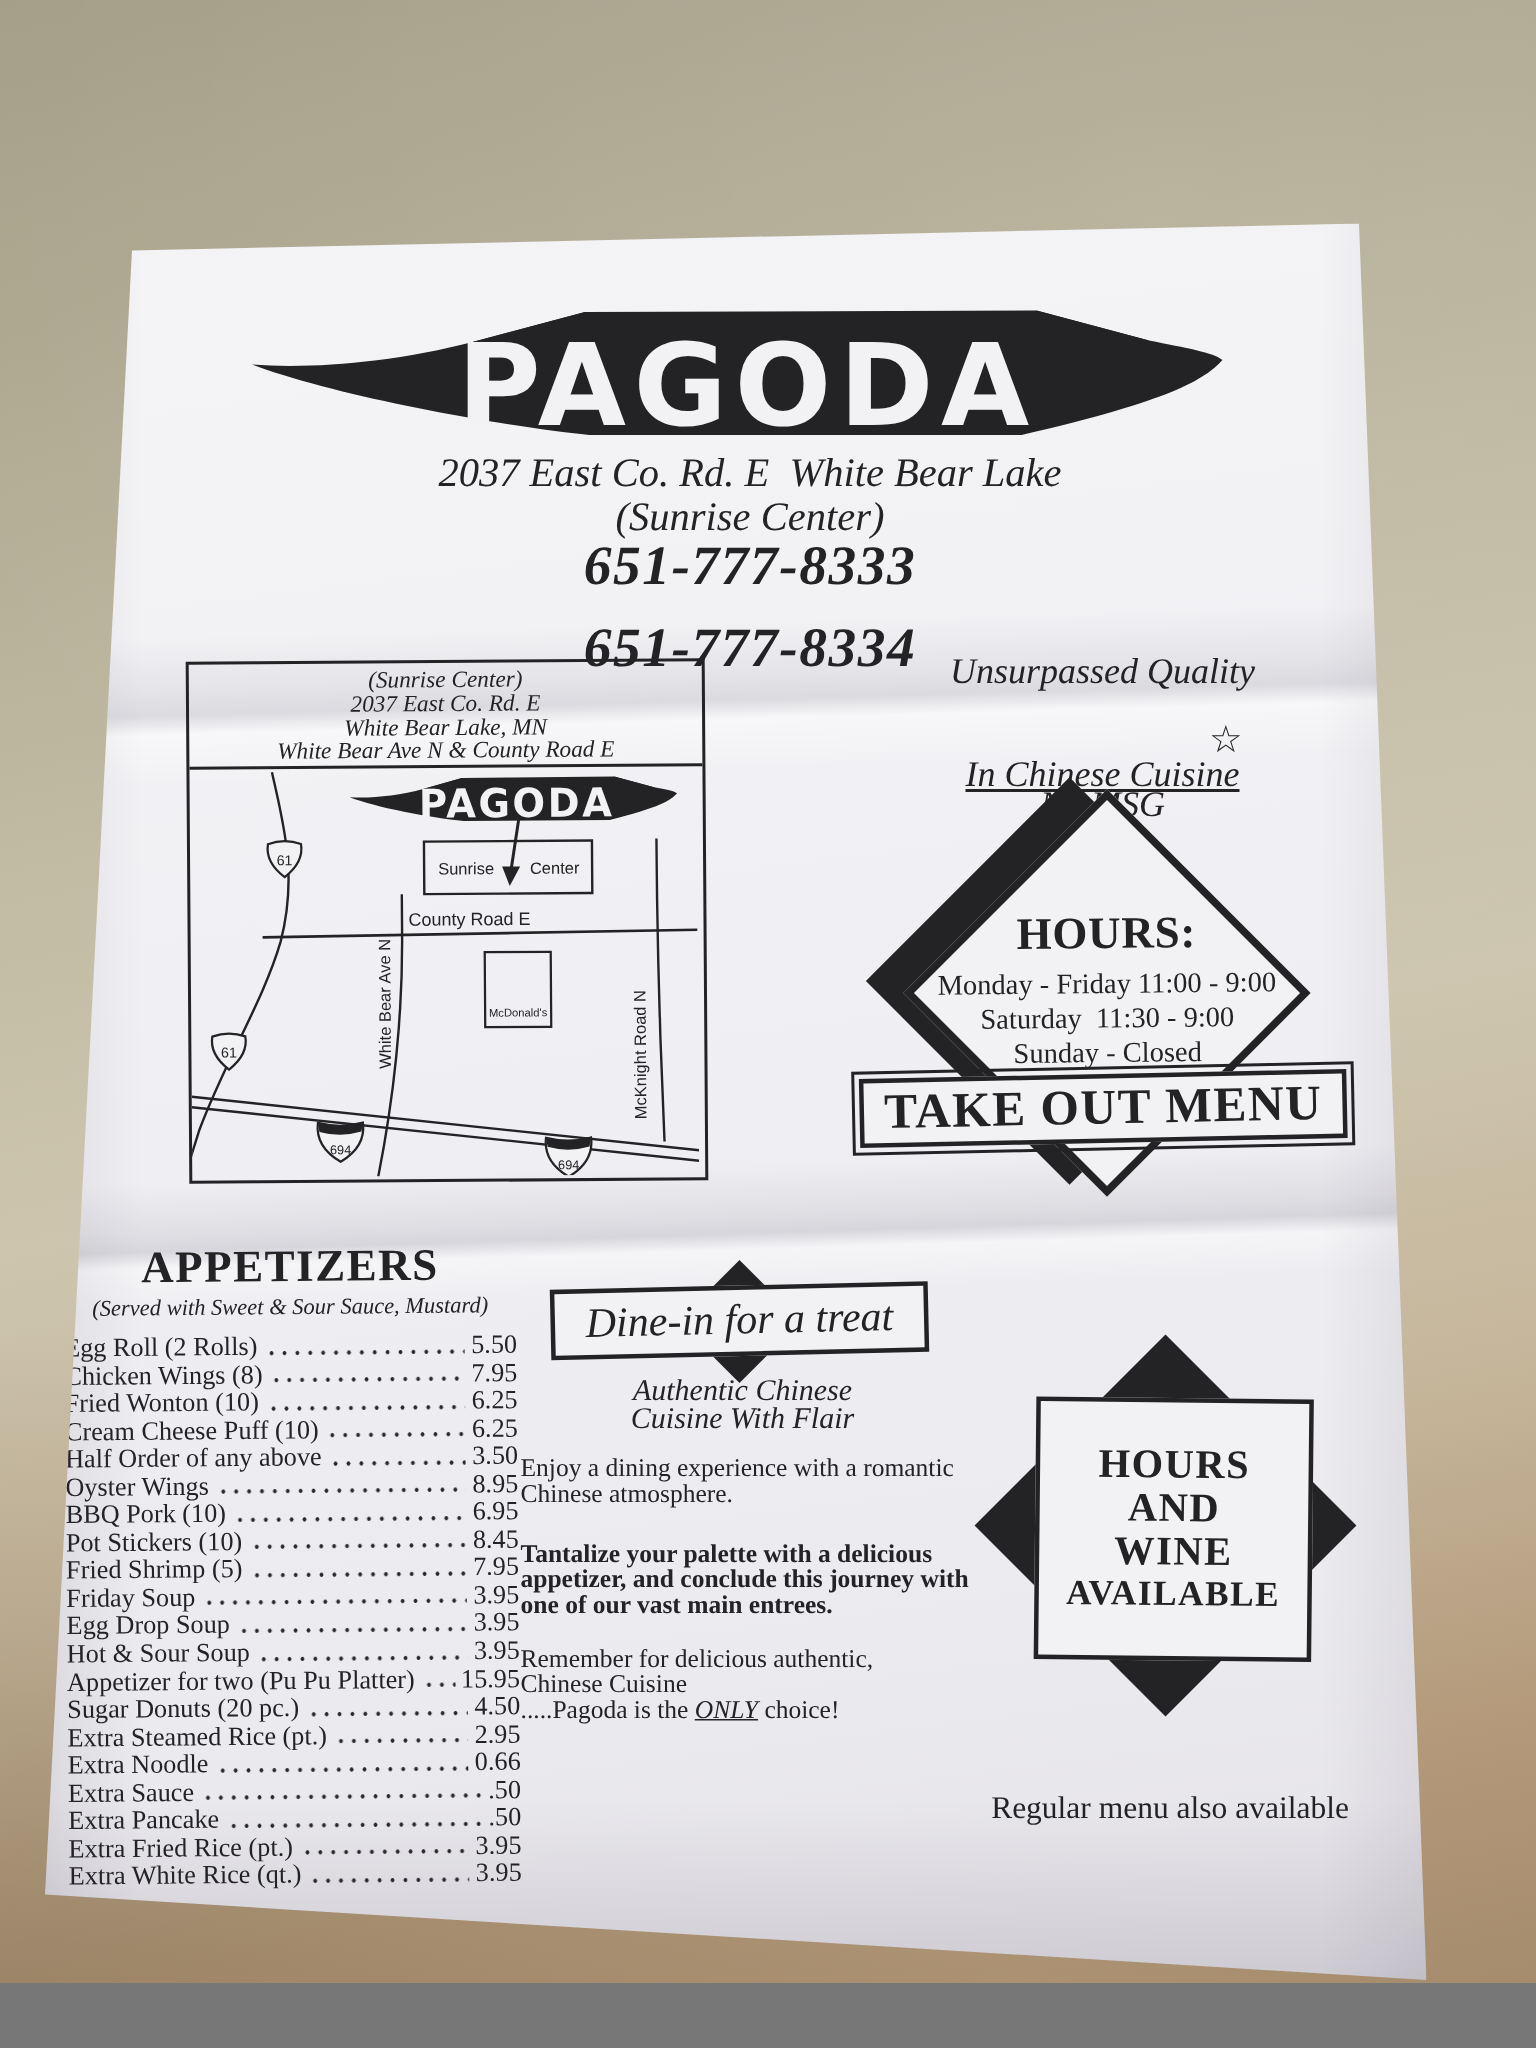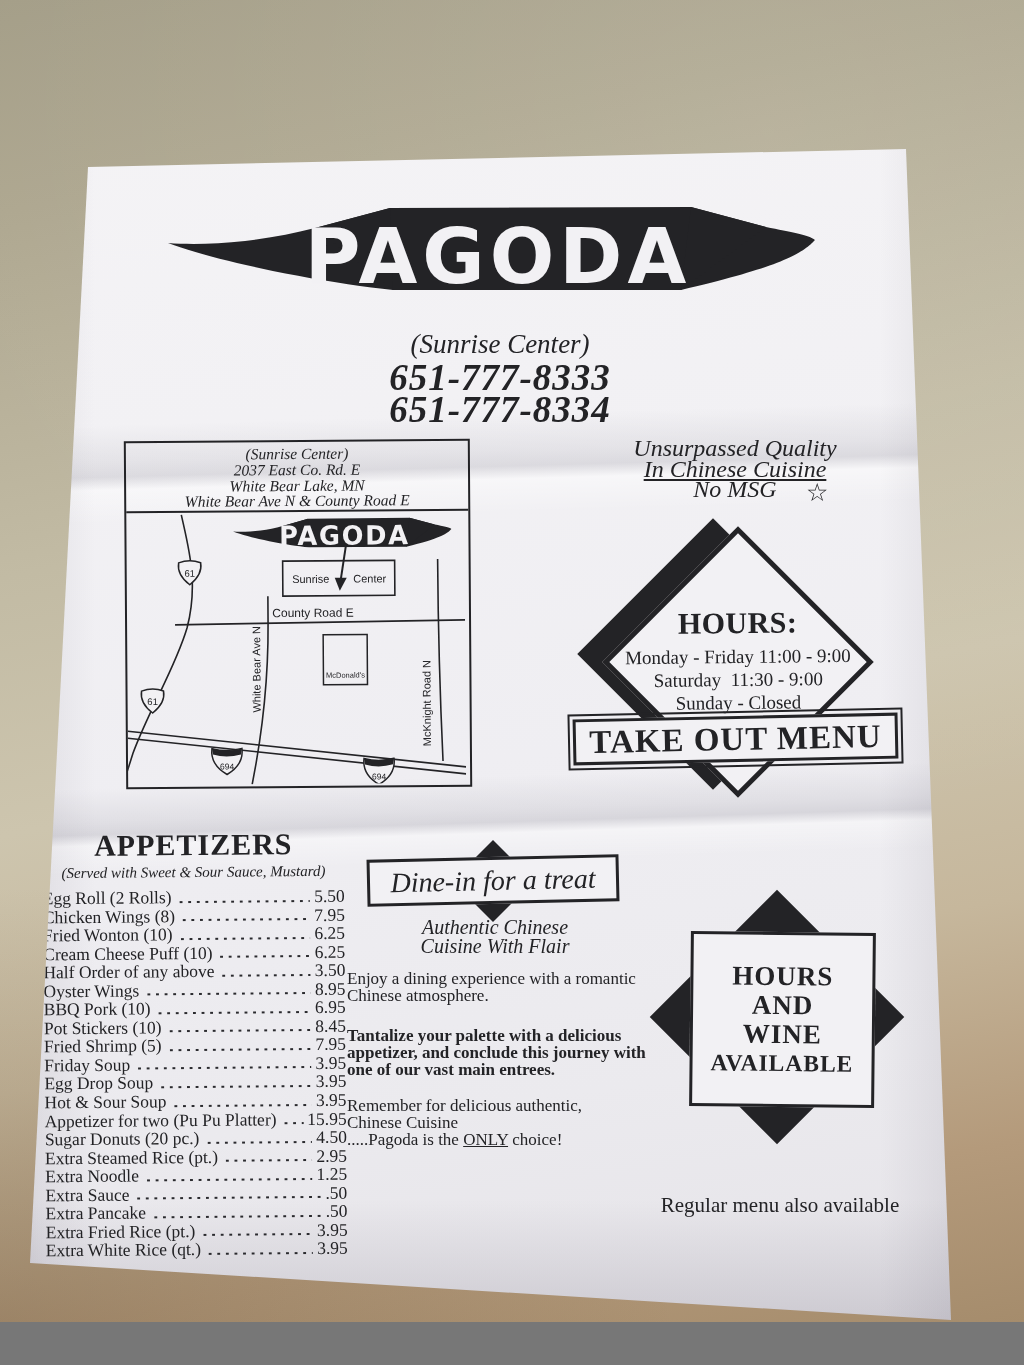--- a/index.html
+++ b/index.html
@@ -31,30 +31,30 @@
   
   .ser{font-family:"Liberation Serif",serif;}
   .it{font-style:italic;}
   .b{font-weight:bold;}
   .ctr{text-align:center;}
   .pre{white-space:pre;}
   
   #hdr-address{left:200px;top:300px;width:600px;font-size:27px;}
   #hdr-suite{left:200px;top:329px;width:600px;font-size:27px;}
   #hdr-phone1{left:200px;top:356px;width:600px;font-size:37px;letter-spacing:1px;}
-  #hdr-phone2{left:200px;top:388px;width:600px;font-size:37px;letter-spacing:1px;}
+  #hdr-phone2{left:200px;top:411px;width:600px;font-size:37px;letter-spacing:1px;}
   
   #mapbox{left:125px;top:440px;width:342px;height:344px;border:2px solid #232326;transform:rotate(-.4deg);}
   #map-addr{left:0;top:4px;width:342px;font-size:15.5px;line-height:15.8px;}
   #map-addr .ln{display:block;}
   #map-rule{left:0;top:68px;width:342px;height:0;border-top:2px solid #232326;}
   #mapsvg{left:0;top:70px;}
   
   #quality{left:600px;top:438px;width:270px;font-size:24px;line-height:20.5px;}
-  #quality .u{text-decoration:underline;}
+  #quality .u{text-decoration:underline;margin-top:48px;}
   #quality-star{left:806px;top:478px;font-size:25px;}
   
   .diamond{transform:rotate(45deg);}
   #hours-black{left:617px;top:558px;width:192px;height:192px;background:#232326;}
   #hours-white{left:642px;top:566px;width:192px;height:192px;background:#f2f1f4;border:5px solid #232326;box-sizing:border-box;}
   #hours-text{left:608px;top:606px;width:260px;transform:rotate(-.6deg);}
   #hours-title{font-size:30px;letter-spacing:.5px;margin-bottom:5px;}
   .hours-line{font-size:19px;line-height:23px;}
   
   #takeout{left:573px;top:716px;width:325px;height:46px;background:#f2f1f4;border:3px solid #232326;
@@ -73,21 +73,21 @@
     background-size:8.6px 4px;background-repeat:repeat-x;background-position:0 12.5px;}
   .item .pr{white-space:nowrap;text-align:center;}
   
   #dine-diamond{left:464px;top:852px;width:58px;height:58px;background:#232326;}
   #dine-banner{left:367px;top:857px;width:252px;height:47px;background:#f2f1f4;border:3px solid #232326;
     box-sizing:border-box;transform:rotate(-1.3deg);display:flex;align-items:center;justify-content:center;}
   #dine-banner span{font-size:28px;white-space:nowrap;}
   #dine-tag{left:360px;top:918px;width:270px;font-size:20px;line-height:18.5px;}
   .para{left:347px;width:300px;font-size:17px;line-height:16.8px;}
   #para1{top:971px;} #para2{top:1028px;font-weight:bold;} #para3{top:1098px;}
-  #para3 .u{text-decoration:underline;margin-top:44px;}
+  #para3 .u{font-style:italic;text-decoration:underline;margin-top:44px;}
   
   #beer-diamond{left:687px;top:927px;width:180px;height:180px;background:#232326;}
   #beer-square{left:690px;top:932px;width:185px;height:175px;background:#f2f1f4;border:3px solid #232326;
     box-sizing:border-box;transform:rotate(.6deg);display:flex;flex-direction:column;align-items:center;justify-content:center;}
   .beer-line{font-size:27px;font-weight:bold;line-height:29px;letter-spacing:1px;}
   .beer-line.small{font-size:23.5px;}
   
   #footer-note{left:640px;top:1193px;width:280px;font-size:21px;}
 </style>
 </head>
@@ -103,20 +103,21 @@
     <div id="edge-right" class="abs noint"></div>
 
     <svg class="abs" style="left:166px;top:199px;" width="652" height="108" viewBox="0 0 652 106">
       <path d="M 2 43 C 40 46, 95 42, 149 28 L 224 8 L 525 7 L 600 27 C 625 32, 643 35, 649 40
            C 637 53, 615 67, 515 90 L 227 90 C 160 83, 55 63, 2 43 Z
            M 149 28 L 224 8 M 600 27 L 649 40" transform="translate(0,0)" fill="#232326"></path>
       <path d="M 224 8 L 149 28 L 227 90 Z" fill="#232326"></path>
       <path d="M 525 7 L 600 27 L 515 90 Z" fill="#232326"></path>
       <text x="332" y="83" text-anchor="middle" fill="#f2f1f4" font-family="DejaVu Sans, sans-serif" font-size="76" font-weight="bold" letter-spacing="5">PAGODA</text>
     </svg>
+    <div id="hdr-address" class="abs ser it ctr pre">2037 East Co. Rd. E  White Bear Lake</div>
     <div id="hdr-suite" class="abs ser it ctr">(Sunrise Center)</div>
     <div id="hdr-phone1" class="abs ser it b ctr">651-777-8333</div>
     <div id="hdr-phone2" class="abs ser it b ctr">651-777-8334</div>
 
     <div id="mapbox" class="abs">
       <div id="map-addr" class="abs ser it ctr">
         <span class="ln">(Sunrise Center)</span>
         <span class="ln">2037 East Co. Rd. E</span>
         <span class="ln">White Bear Lake, MN</span>
         <span class="ln">White Bear Ave N &amp; County Road E</span>
@@ -287,21 +288,21 @@
 
           <div class="item ser">
             <span class="nm">Extra Steamed Rice (pt.)</span>
             <span class="dots"></span>
             <span class="pr">2.95</span>
           </div>
 
           <div class="item ser">
             <span class="nm">Extra Noodle</span>
             <span class="dots"></span>
-            <span class="pr">1.25</span>
+            <span class="pr">0.66</span>
           </div>
 
           <div class="item ser">
             <span class="nm">Extra Sauce</span>
             <span class="dots"></span>
             <span class="pr">.50</span>
           </div>
 
           <div class="item ser">
             <span class="nm">Extra Pancake</span>

